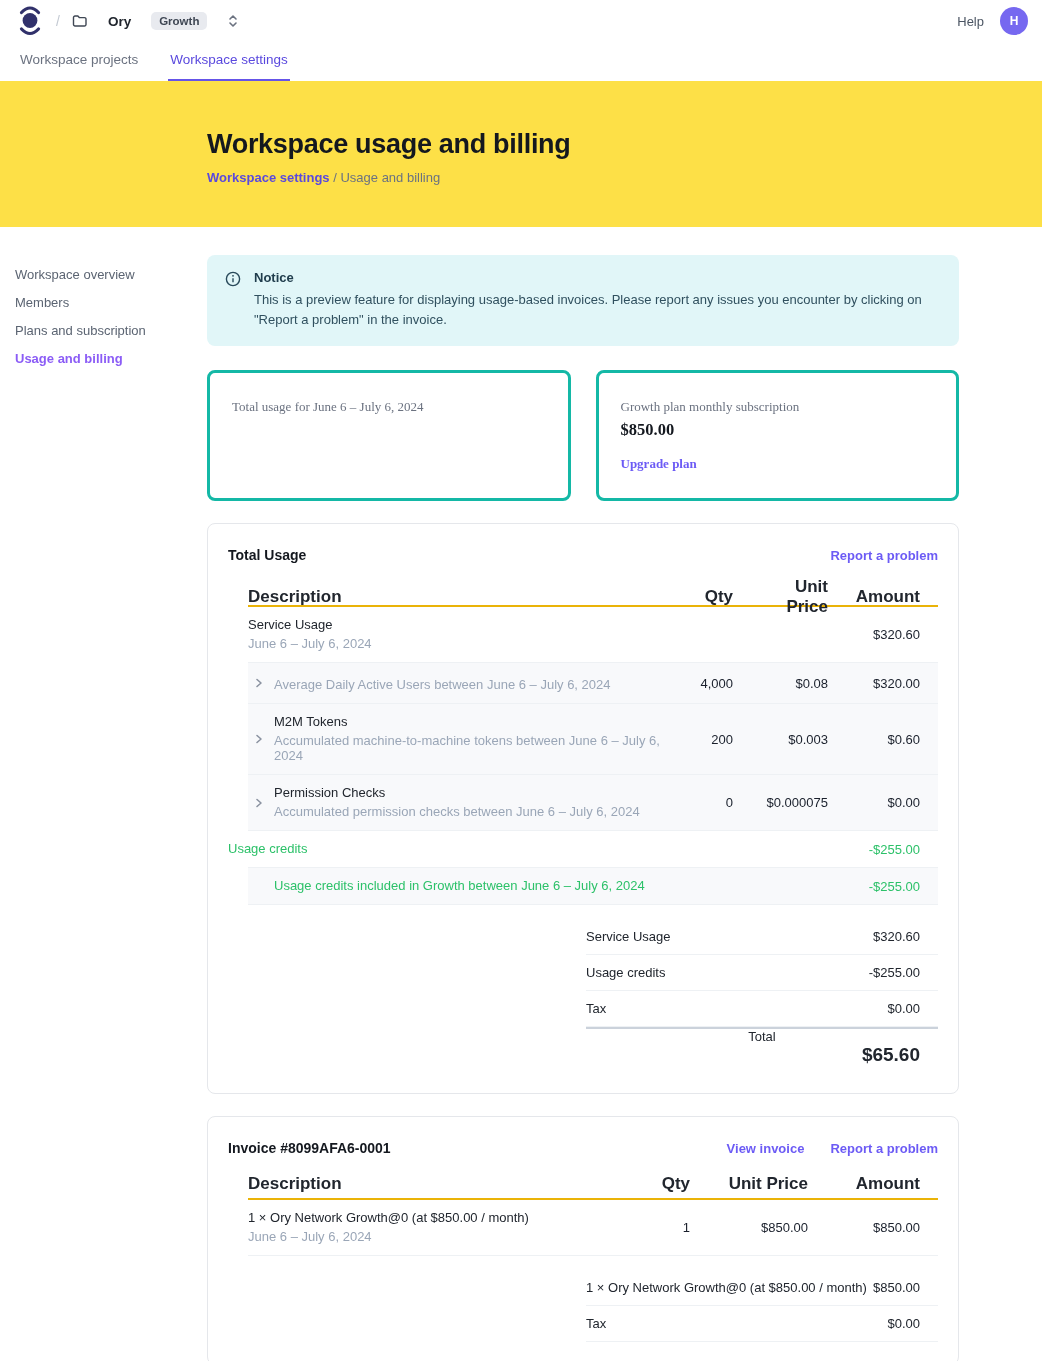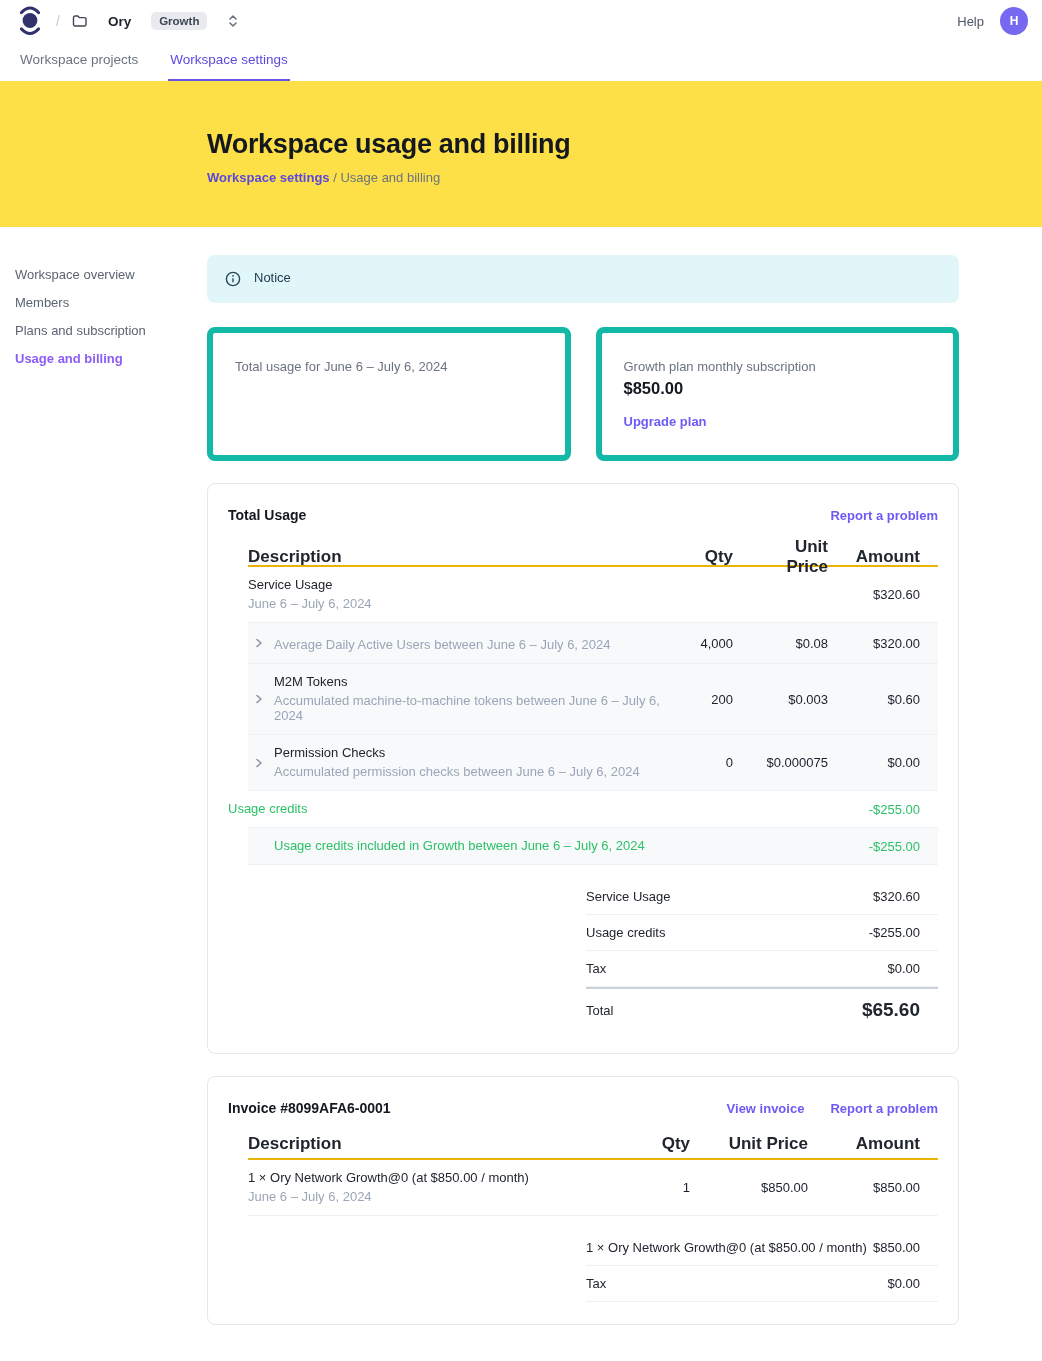--- a/index.html
+++ b/index.html
@@ -54,28 +54,28 @@
   .sidenav .item { padding:6px 0 7px; font-size:13px; color:#5b6472; cursor:pointer; }
   .sidenav .item.active { color:#8b5cf6; font-weight:700; }
   .content { width:752px; flex:0 0 752px; padding-bottom:16px; }
 
   
   .notice {
     background:#e1f6f8; border-radius:8px; padding:15px 18px 16px;
     display:flex; gap:13px; color:#30505f;
   }
   .notice .ic { flex:0 0 16px; margin-top:1px; color:#28495a; }
-  .notice .title { font-weight:400; font-size:13px; color:#203d4d; }
+  .notice .title { font-weight:700; font-size:13px; color:#203d4d; }
   .notice .body { margin-top:5px; font-size:13px; line-height:1.55; max-width:690px; }
 
   
   .cards { display:flex; gap:25px; margin-top:24px; }
   .card {
-    flex:1; border:6px solid #14b8a6; border-radius:8px; background:#fff;
-    padding:26px 22px; min-height:108px;
+    flex:1; border:3px solid #14b8a6; border-radius:8px; background:#fff;
+    padding:26px 22px; min-height:108px;font-family:Liberation Serif, serif;
   }
   .card .label { color:#6b7280; font-size:13px; }
   .card .value { margin-top:5px; font-size:16.5px; font-weight:700; color:#14181f; }
   .card .value .credit { color:#23bd66; }
   .card .action { display:inline-block; margin-top:16px; font-size:13px; color:#6c5bf5; font-weight:600; }
 
   
   .panel {
     border:1px solid #e5e7eb; border-radius:8px; background:#fff;
     margin-top:22px; padding:20px 20px 22px;
@@ -109,21 +109,21 @@
   .row.credit-head .desc { padding-left:0; margin-left:-20px; }
 
   
   .totals { margin:14px 0 0 358px; }
   .trow {
     display:flex; align-items:center; height:36px;
     border-bottom:1px solid #eef1f4; font-size:13px; color:#21262e;
   }
   .trow .lbl { }
   .trow .val { margin-left:auto; padding-right:18px; }
-  .trow.grand { border-bottom:none; border-top:2px solid #cbd2db; height:44px; }
+  .trow.grand { border-bottom:none; border-top:2px solid #cbd2db; height:44px;flex-direction:column; }
   .trow.grand .lbl { font-size:13px; }
   .trow.grand .val { font-size:19px; font-weight:700; }
 </style>
 </head>
 <body>
 
 <header class="topbar">
   <span>
     <svg class="logo" viewBox="0 0 24 30" fill="none">
       <path d="M3.5 6.5 Q12 -2.5 20.5 6.5" stroke="#31316b" stroke-width="3.2" stroke-linecap="round"></path>
@@ -174,20 +174,21 @@
   <main class="content">
 
     <div class="notice">
       <svg class="ic" width="16" height="16" viewBox="0 0 16 16" fill="none" stroke="currentColor" stroke-width="1.4">
         <circle cx="8" cy="8" r="6.6"></circle>
           <line x1="8" y1="7.2" x2="8" y2="11.2"></line>
           <circle cx="8" cy="4.8" r="0.9" fill="currentColor" stroke="none"></circle>
       </svg>
       <div>
         <div class="title">Notice</div>
+        <div class="body">This is a preview feature for displaying usage-based invoices. Please report any issues you encounter by clicking on "Report a problem" in the invoice.</div>
       </div>
     </div>
 
     <div class="cards">
       <div class="card">
         <div class="label">Total usage for June 6 – July 6, 2024</div>
       </div>
       <div class="card">
         <div class="label">Growth plan monthly subscription</div>
         <div class="value">$850.00</div>

